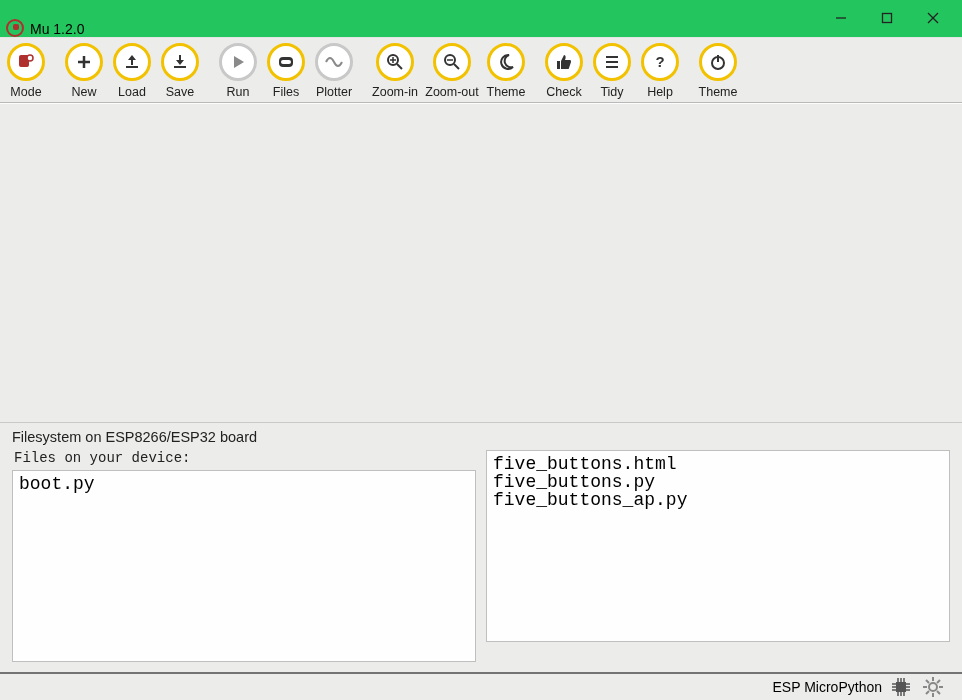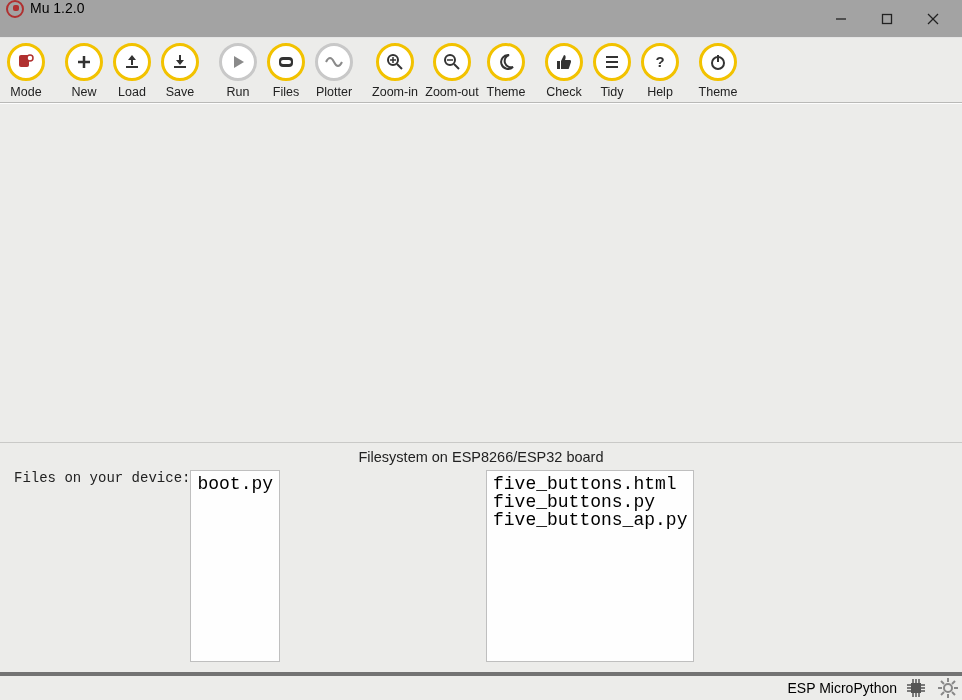--- a/index.html
+++ b/index.html
@@ -9,23 +9,23 @@
     font-size: 13px;
     background: #fff;
     color: #000;
     display: flex;
     flex-direction: column;
   }
   
   .titlebar {
     height: 38px;
     display: flex;
-    align-items: flex-start;
+    align-items: flex-end;
     padding: 0 6px 0 6px;
-    background: #a3a3a3;
+    background: #22c55e;
     border-bottom: 1px solid #e5e5e5;
   }
   .titlebar .app-icon {
     width: 18px; height: 18px;
     border-radius: 50%;
     border: 2px solid #b03030;
     margin-right: 6px;
     position: relative;
     display: flex; align-items: center; justify-content: center;
   }
@@ -89,30 +89,30 @@
 
   
   .fs-panel {
     background: #ececea;
     border-top: 1px solid #c9c9c7;
   }
   .fs-panel-title {
     font-size: 14.5px;
     padding: 6px 12px 5px 12px;
     color: #222;
-    text-align: center;
   }
   .fs-columns {
     display: flex;
     gap: 10px;
     padding: 0 12px 10px 12px;
   }
   .fs-col {
     flex: 1;
     display: flex;
+    flex-direction: column;
   }
   .fs-col-label {
     font-family: "Consolas","Courier New",monospace;
     font-size: 14px;
     color: #222;
     padding: 0 0 4px 2px;
   }
   .fs-list {
     background: #fefefe;
     border: 1px solid #bfbfbf;
@@ -121,26 +121,26 @@
     font-family: "Consolas","Courier New",monospace;
     font-size: 18px;
     line-height: 18px;
     overflow: auto;
   }
   .fs-item { white-space: pre; }
 
   
   .statusbar {
     height: 28px;
-    border-top: 4px solid #737373;
+    border-top: 2px solid #737373;
     background: #ececea;
     display: flex;
     align-items: center;
     justify-content: flex-end;
-    padding-right: 1px;
+    padding-right: 16px;
     font-size: 14px;
     gap: 6px;
   }
   .status-icon {
     width: 26px; height: 26px;
     display: flex; align-items: center; justify-content: center;
   }
 </style>
 </head>
 <body>

